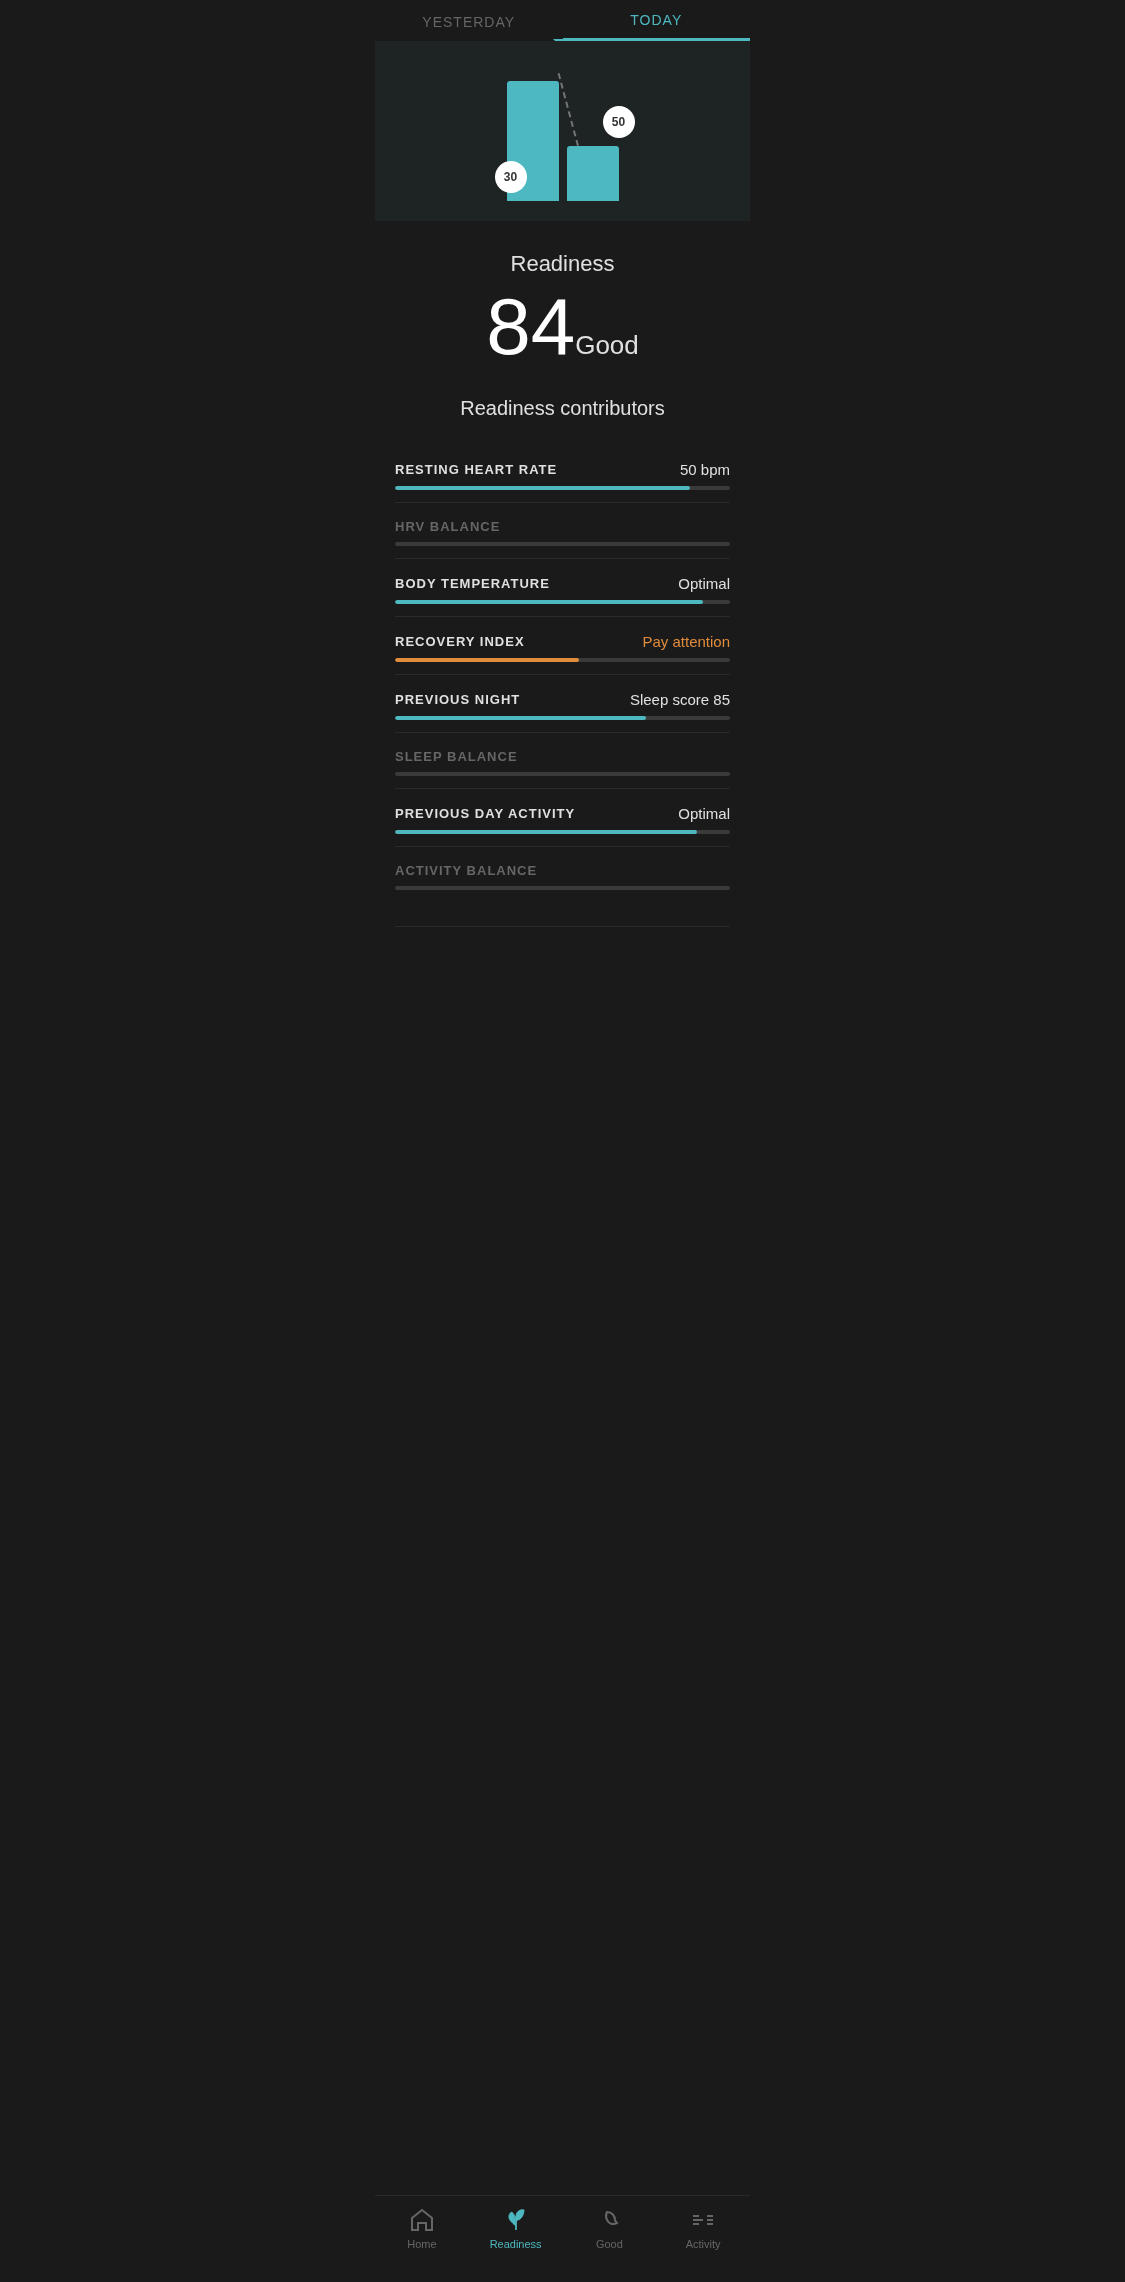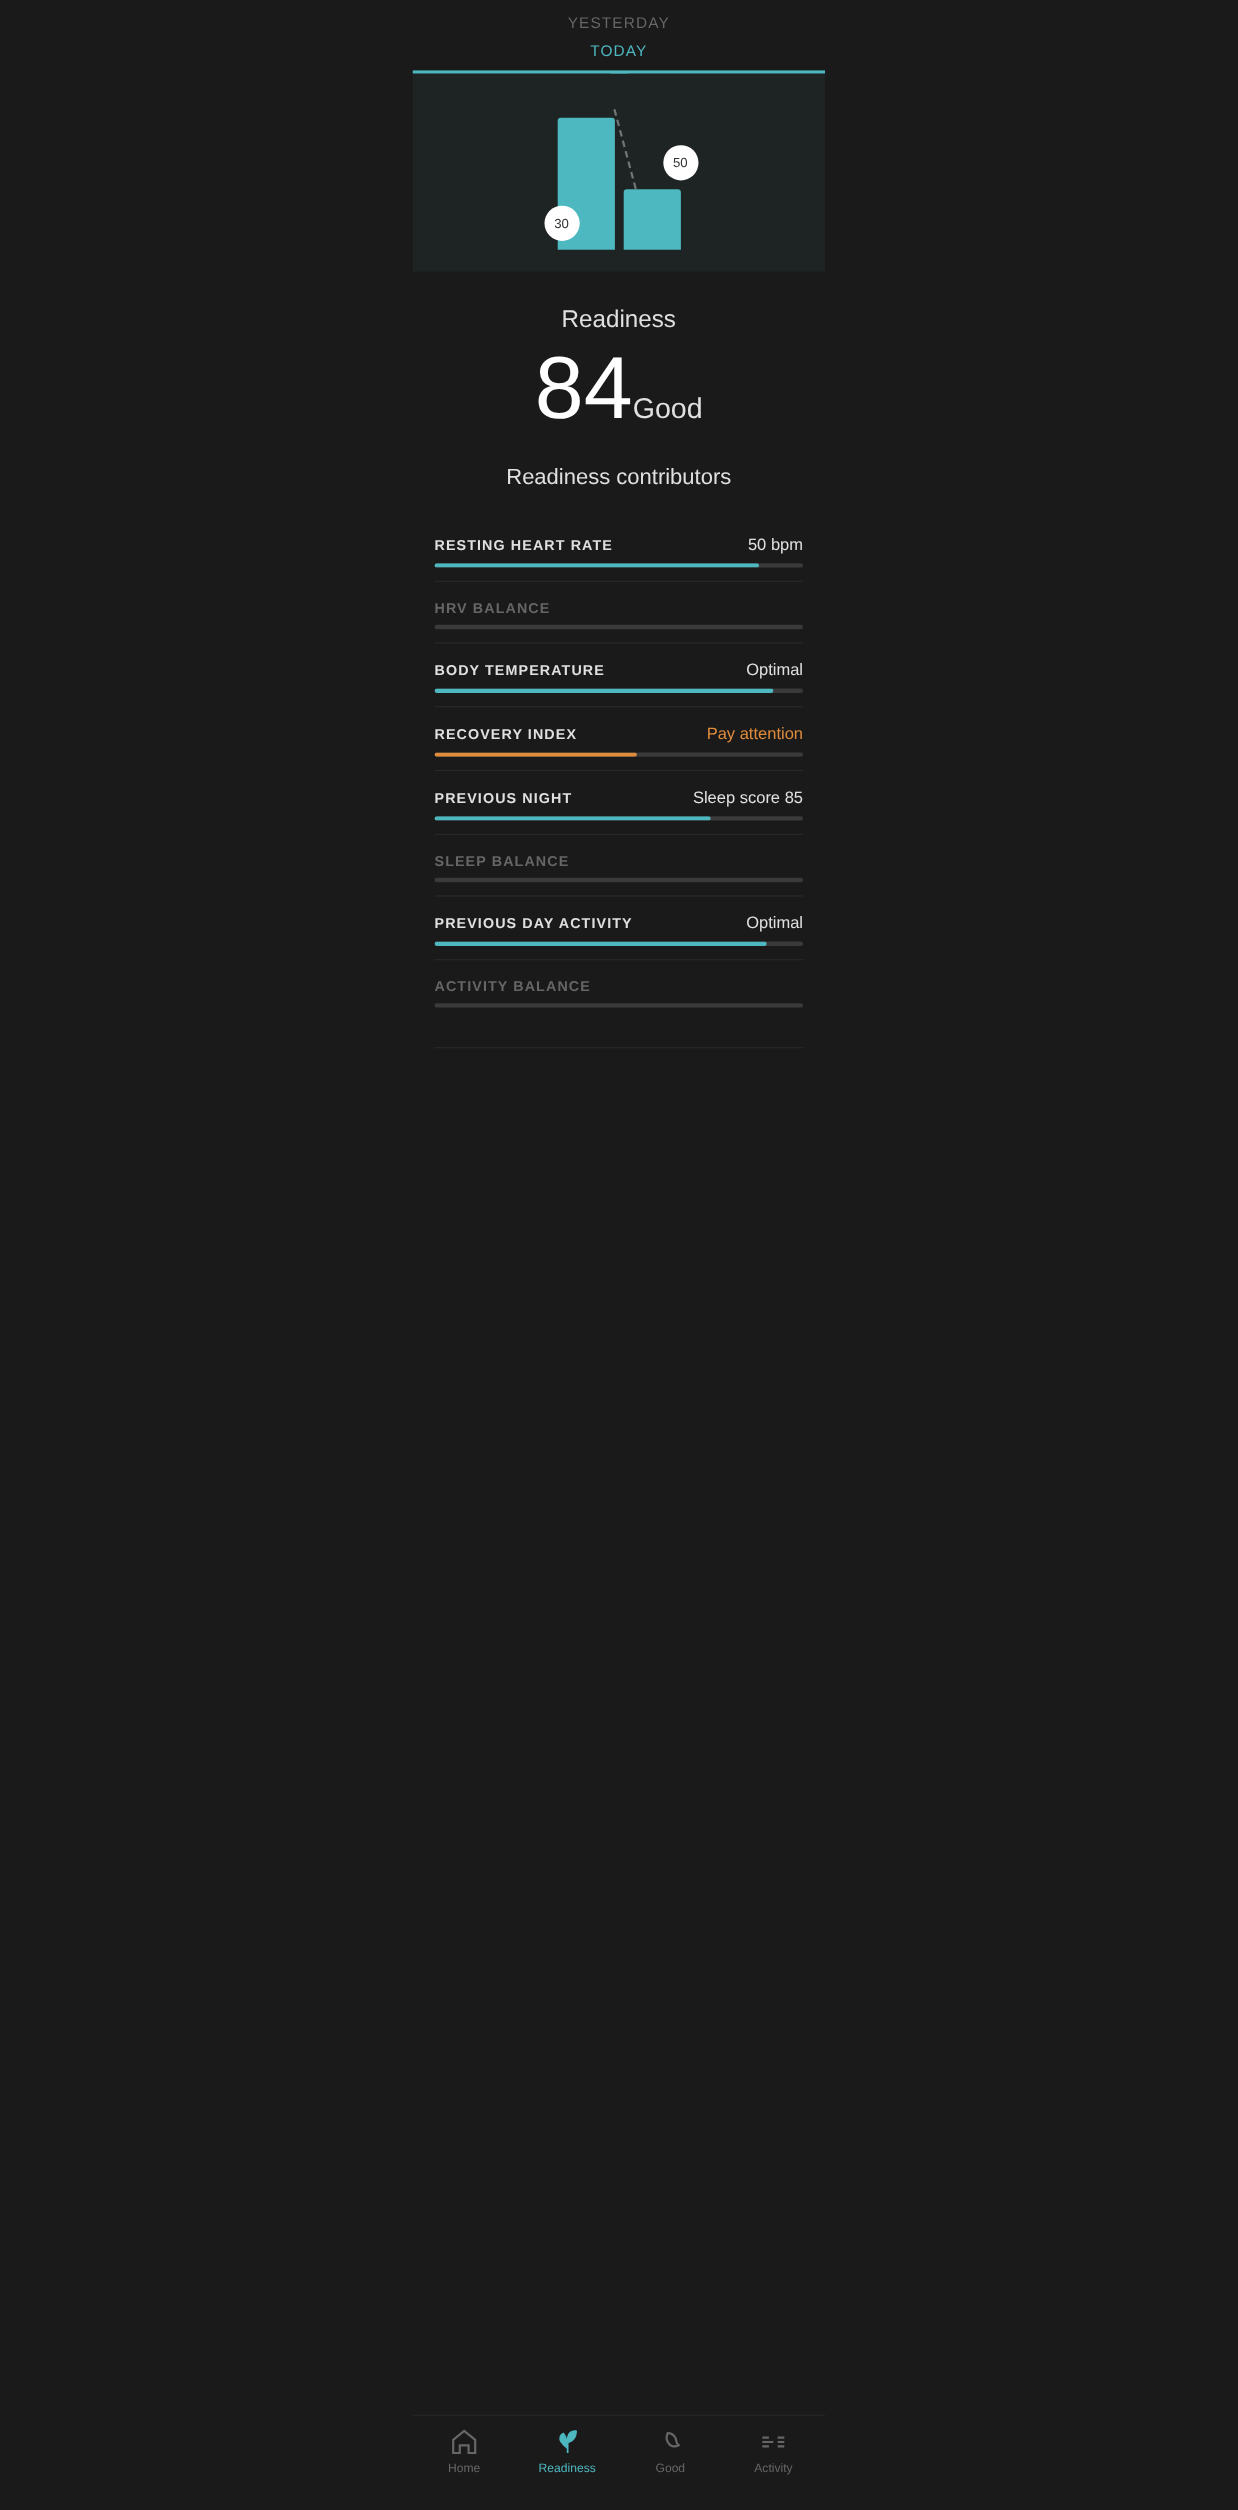--- a/index.html
+++ b/index.html
@@ -12,24 +12,24 @@
       width: 375px;
       max-width: 375px;
       margin: 0 auto;
       overflow-x: hidden;
     }
 
     
     .top-nav {
       display: flex;
       justify-content: center;
+      align-items: center;
       background-color: #1a1a1a;
       padding: 12px 0 0;
       position: relative;
-      flex-direction: column;
     }
 
     .nav-tab {
       flex: 1;
       text-align: center;
       font-size: 14px;
       color: #666;
       padding-bottom: 10px;
       letter-spacing: 1px;
       font-weight: 500;
@@ -90,21 +90,21 @@
       position: absolute;
       background: white;
       color: #333;
       border-radius: 50%;
       width: 32px;
       height: 32px;
       display: flex;
       align-items: center;
       justify-content: center;
       font-size: 12px;
-      font-weight: 400;
+      font-weight: 700;
     }
 
     .bar-label.top {
       top: -40px;
       right: -16px;
     }
 
     .bar-label.bottom {
       bottom: 8px;
       left: -12px;

